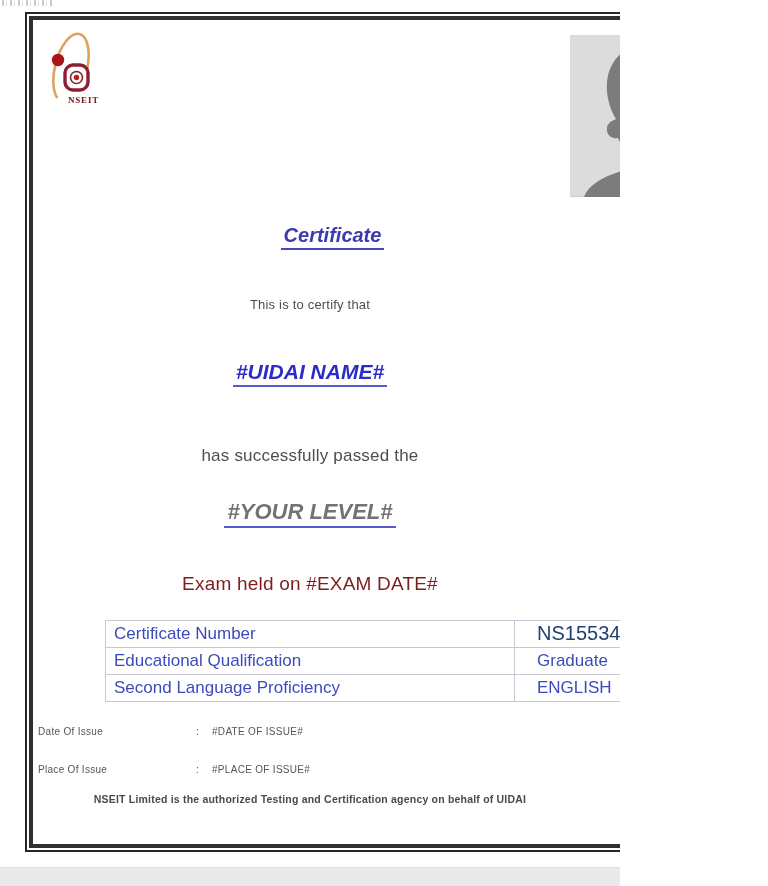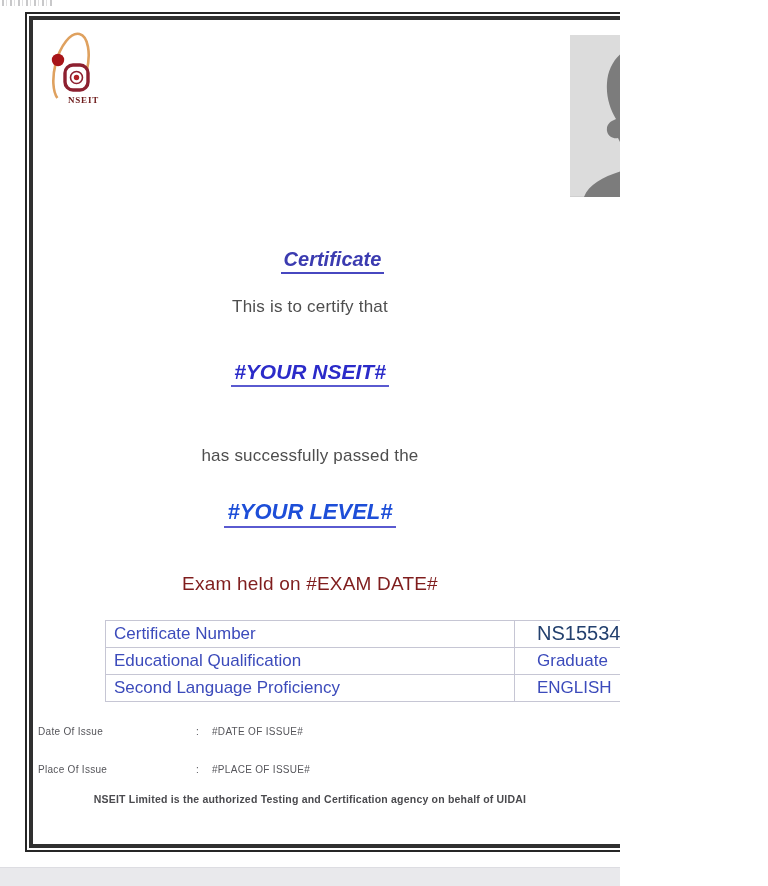--- a/index.html
+++ b/index.html
@@ -59,37 +59,37 @@
   }
   .mark-photo { left: 722px; top: 200px; width: 6px; height: 5px; }
   .mark-corner { left: 727px; top: 824px; width: 4px; height: 4px; opacity: .5; }
 
   .centerline {
     position: absolute;
     left: 0; right: 0;
     text-align: center;
     white-space: nowrap;
   }
-  .title-line   { top: 248px; padding-left: 45px; }
-  .certify-line { top: 297px; font-size: 17px; color: #4e4e4e; letter-spacing: .2px; }
+  .title-line   { top: 224px; padding-left: 45px; }
+  .certify-line { top: 297px; font-size: 13px; color: #4e4e4e; letter-spacing: .2px; }
   .name-line    { top: 360px; }
   .passed-line  { top: 434px; font-size: 17px; color: #4e4e4e; letter-spacing: .2px; margin-top: 12px; }
   .level-line   { top: 499px; }
   .exam-line    { top: 573px; font-size: 19px; color: #7f1d1d; letter-spacing: .2px; }
 
   .blue-heading {
     display: inline-block;
     font-weight: bold;
     font-style: italic;
     padding: 0 3px 1px 3px;
     border-bottom: 2px solid #4747c0;
   }
   .title-line .blue-heading { font-size: 20px; color: #3b3bb0; }
   .name-line  .blue-heading { font-size: 21px; color: #2b2bc9; border-bottom-color: #5a5ad0; }
-  .level-line .blue-heading { font-size: 22px; color: #1d4ed8; border-bottom-color: #5a5ad0; }
+  .level-line .blue-heading { font-size: 22px; color: #737373; border-bottom-color: #5a5ad0; }
 
   
   .details-table {
     position: absolute;
     left: 105px; top: 620px;
     width: 558px;
     border-collapse: collapse;
     table-layout: fixed;
   }
   .details-table td {
@@ -188,21 +188,21 @@
   </div>
   <div class="mark mark-photo"></div>
 
   <div class="centerline title-line">
     <span class="blue-heading">Certificate</span>
   </div>
 
   <div class="centerline certify-line">This is to certify that</div>
 
   <div class="centerline name-line">
-    <span class="blue-heading">#YOUR NSEIT#</span>
+    <span class="blue-heading">#UIDAI NAME#</span>
   </div>
 
   <div class="centerline passed-line">has successfully passed the</div>
 
   <div class="centerline level-line">
     <span class="blue-heading">#YOUR LEVEL#</span>
   </div>
 
   <div class="centerline exam-line">Exam held on #EXAM DATE#</div>
 

